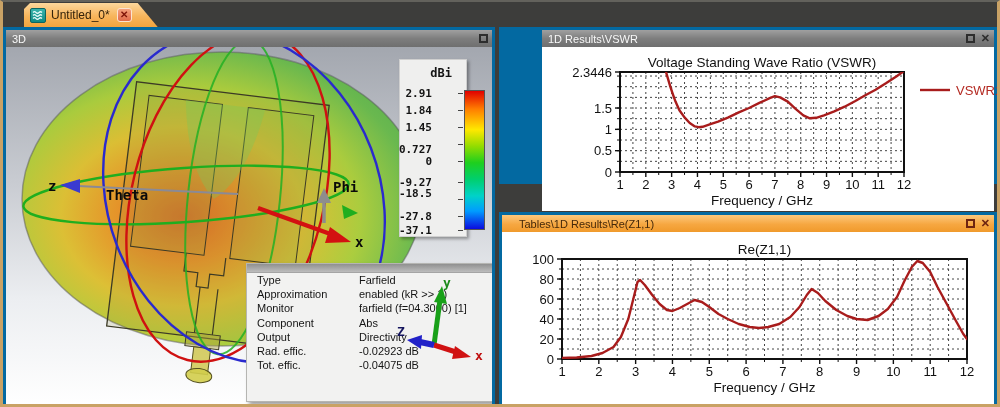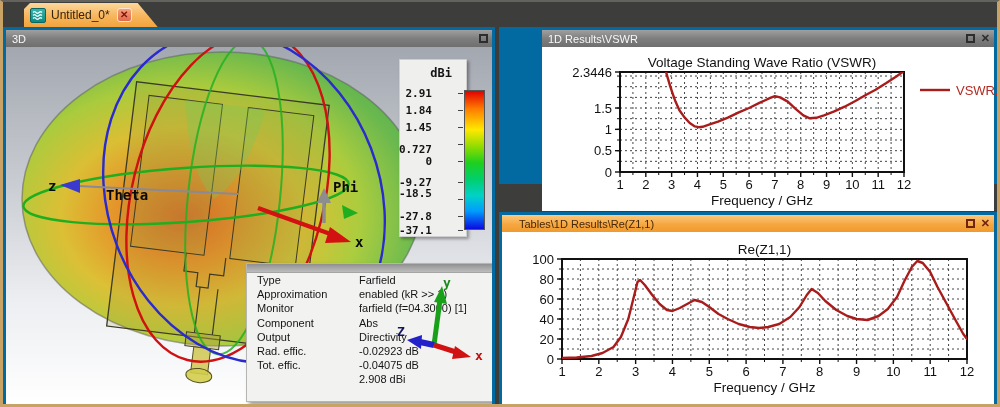--- a/index.html
+++ b/index.html
@@ -194,24 +194,20 @@
               <span class="k">Output</span>
               <span class="v">Directivity</span>
             </div>
             <div class="info-row">
               <span class="k">Rad. effic.</span>
               <span class="v">-0.02923 dB</span>
             </div>
             <div class="info-row">
               <span class="k">Tot. effic.</span>
               <span class="v">-0.04075 dB</span>
-            </div>
-            <div class="info-row">
-              <span class="k"></span>
-              <span class="v">2.908 dBi</span>
             </div>
           </div>
       </div>
 
       <svg class="triad" width="100" height="100" viewBox="0 0 100 100">
         <line x1="43" y1="83" x2="49" y2="38" stroke="#18a018" stroke-width="5"></line>
         <polygon points="51,24 43,40 56,42" fill="#18a018"></polygon>
         <line x1="43" y1="83" x2="68" y2="91" stroke="#d01212" stroke-width="5"></line>
         <polygon points="80,95 64,84 61,97" fill="#d01212"></polygon>
         <line x1="43" y1="83" x2="29" y2="80" stroke="#2222c8" stroke-width="6"></line>

